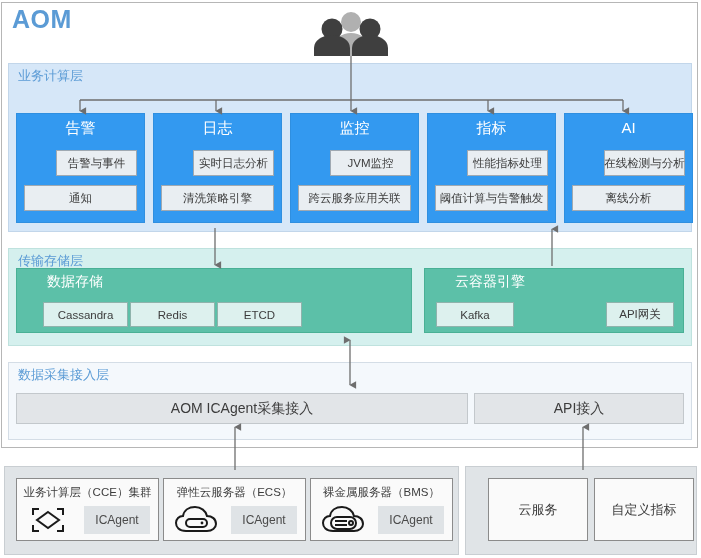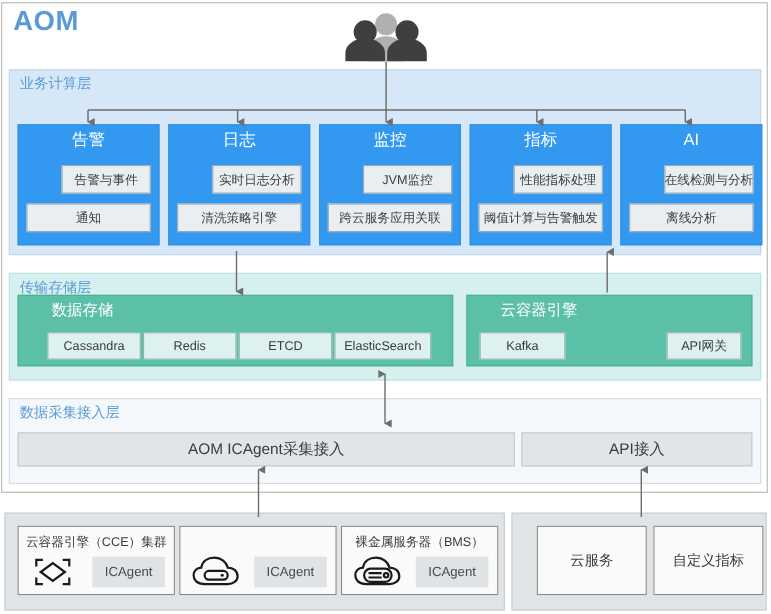--- a/index.html
+++ b/index.html
@@ -173,53 +173,53 @@
 
   <div class="layer layer-storage">
     <div class="layer-label">传输存储层</div>
   </div>
 
   <div class="sblock" style="left:16px;width:396px;">
     <div class="sblock-title">数据存储</div>
     <div class="sitem" style="left:26px;width:85px;">Cassandra</div>
     <div class="sitem" style="left:113px;width:85px;">Redis</div>
     <div class="sitem" style="left:200px;width:85px;">ETCD</div>
-    <div class="sitem" style="left:287px;width:88px;">ElasticSearch</div>
   </div>
 
   <div class="sblock" style="left:424px;width:260px;">
     <div class="sblock-title">云容器引擎</div>
     <div class="sitem" style="left:11px;width:78px;">Kafka</div>
     <div class="sitem" style="left:181px;width:68px;">API网关</div>
   </div>
 
   <div class="layer layer-collect">
     <div class="layer-label">数据采集接入层</div>
   </div>
 
   <div class="cbox" style="left:16px;width:452px;">AOM ICAgent采集接入</div>
   <div class="cbox" style="left:474px;width:210px;">API接入</div>
 
   <div class="infra infra-left">
 
     <div class="host" style="left:11px;width:143px;">
-      <div class="host-label">云容器引擎（CCE）集群</div>
+      <div class="host-label">业务计算层（CCE）集群</div>
       <svg class="host-icon" viewBox="0 0 46 30">
         <g fill="none" stroke="#1a1a1a" stroke-width="2" stroke-linecap="square">
           <path d="M6 9 V4 H11"></path>
             <path d="M31 4 H36 V9"></path>
           <path d="M36 21 V26 H31"></path>
             <path d="M11 26 H6 V21"></path>
         </g>
         <path d="M21 7 L32 15 L21 23 L10 15 Z" fill="none" stroke="#1a1a1a" stroke-width="2"></path>
       </svg>
       <div class="host-agent">ICAgent</div>
     </div>
 
     <div class="host" style="left:158px;width:143px;">
+      <div class="host-label">弹性云服务器（ECS）</div>
       <svg class="host-icon" viewBox="0 0 46 30">
         <path d="M12 26 C5 26 2 22 2 18 C2 14 5 11 9 11 C10 5 15 2 21 2 C27 2 32 6 33 11 C38 11 42 14 42 19 C42 23 38 26 33 26 Z" fill="none" stroke="#1a1a1a" stroke-width="2"></path>
         <rect x="12" y="14" width="21" height="8" rx="4" fill="none" stroke="#1a1a1a" stroke-width="2"></rect>
         <circle cx="28" cy="18" r="1.4" fill="#1a1a1a"></circle>
       </svg>
       <div class="host-agent">ICAgent</div>
     </div>
 
     <div class="host" style="left:305px;width:143px;">
       <div class="host-label">裸金属服务器（BMS）</div>

